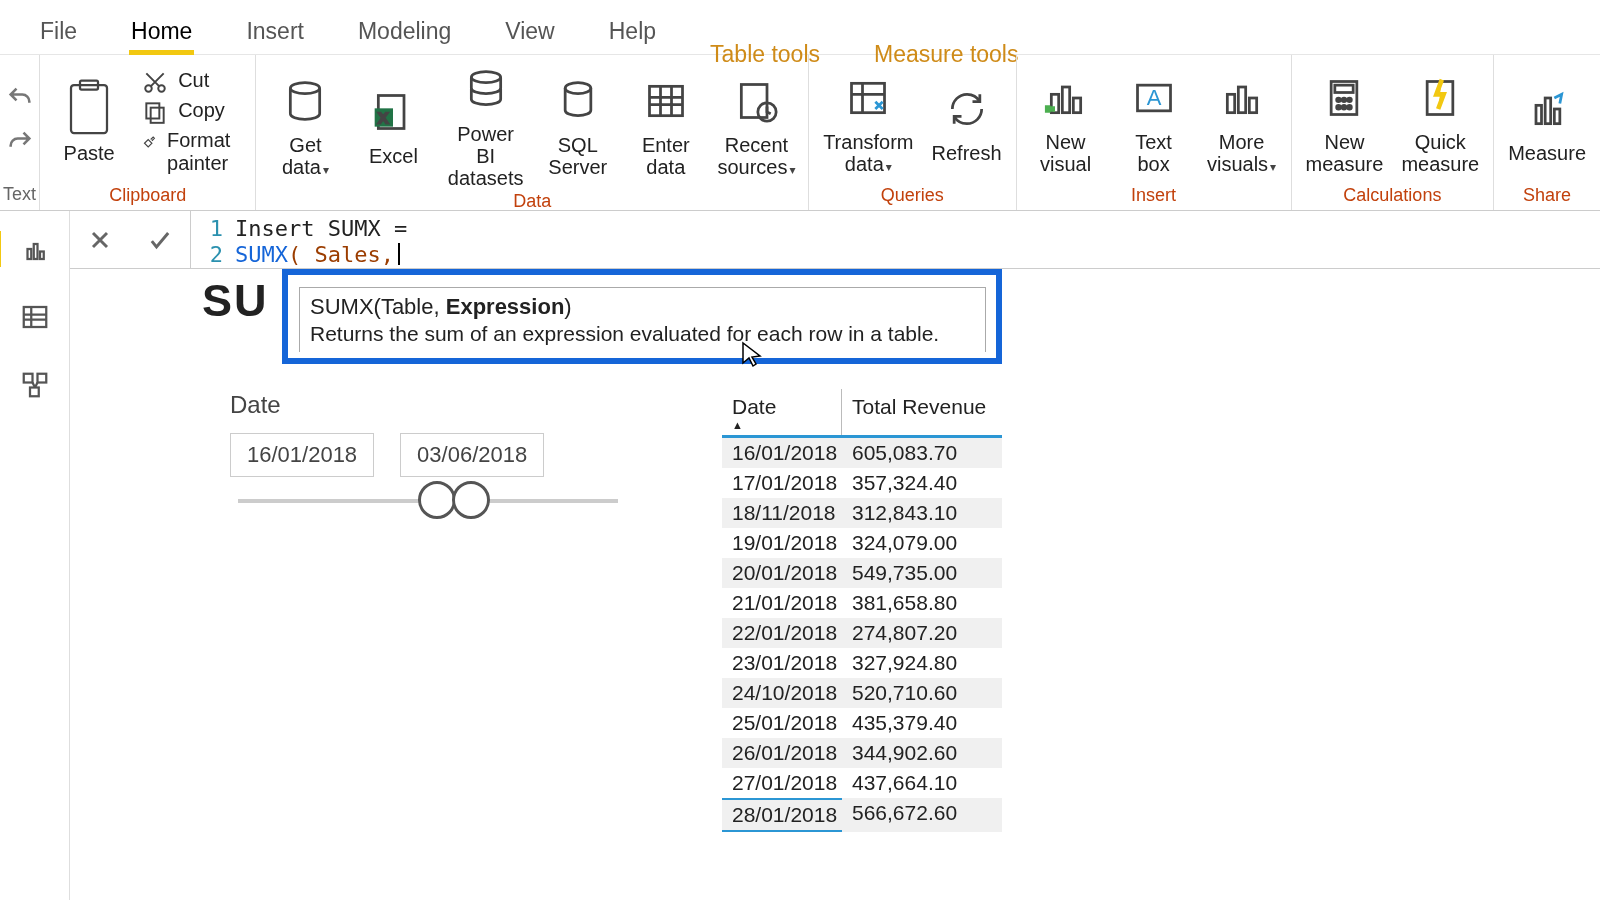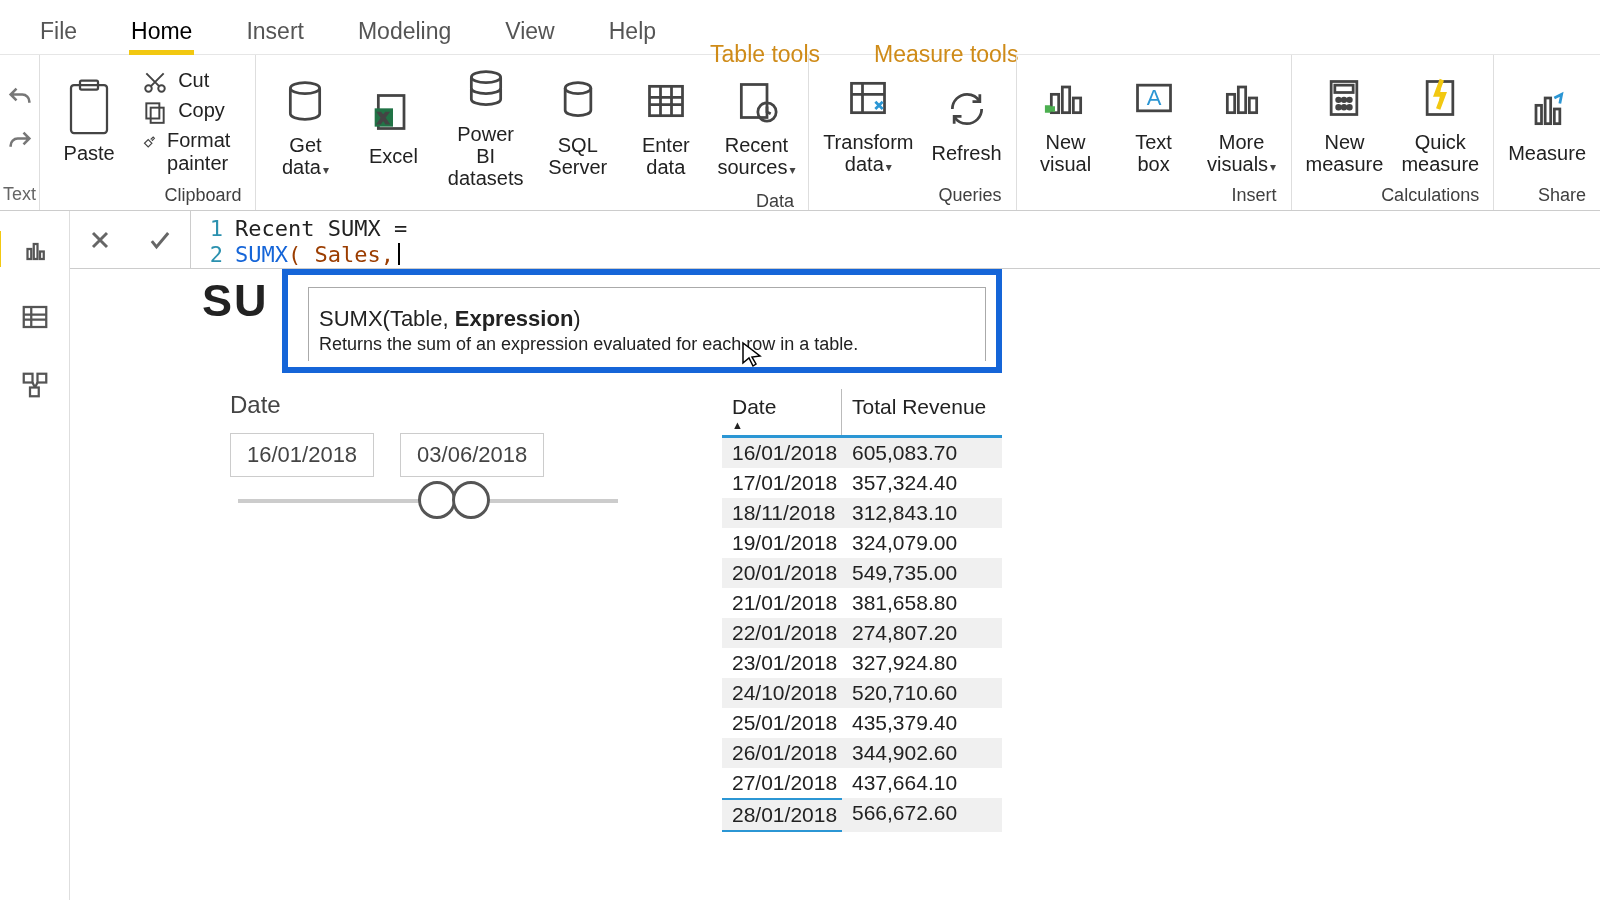--- a/index.html
+++ b/index.html
@@ -64,21 +64,21 @@
     flex: 1;
     display: flex;
   }
   .rgroup {
     display: flex;
     flex-direction: column;
     border-right: 1px solid #dedede;
     padding: 6px 14px 4px 14px;
   }
   .rgroup-body { flex: 1; display: flex; align-items: center; gap: 18px; }
-  .rgroup-label { text-align: right; font-size: 18px; color: #404040; padding-top: 2px; }
+  .rgroup-label { text-align: center; font-size: 18px; color: #c2410c; padding-top: 2px; }
 
   .rcol { display: flex; flex-direction: column; align-items: center; justify-content: center; gap: 4px; font-size: 20px; color: #222; white-space: pre-line; text-align: center; line-height: 1.1; min-width: 70px; }
   .rcol .glyph { height: 58px; display:flex; align-items:center; justify-content:center; }
   .rcol svg { width: 44px; height: 44px; stroke:#444; fill:none; stroke-width:1.5; }
   .rcol .caret { font-size:12px; color:#444; margin-left:2px; }
 
   .paste-col { min-width: 70px; text-align: right; }
   .paste-col .glyph svg { width: 52px; height: 60px; }
   .clip-btns { display:flex; flex-direction:column; gap:4px; font-size:20px; color:#222; }
   .clip-btns .row { display:flex; align-items:flex-start; gap:10px; }
@@ -133,28 +133,28 @@
   .tooltip-wrap {
     position: absolute;
     left: 212px; top: 0;
     width: 720px;
     border: 6px solid #1565D8;
     background: #fff;
     z-index: 2;
     padding-bottom: 4px;
   }
   .tooltip-inner {
-    margin: 12px 10px 2px 20px;
+    margin: 12px 10px 2px 11px;
     border: 1px solid #aaa;
     border-bottom: none;
-    padding: 18px 10px 6px 10px;
+    padding: 6px 10px 6px 10px;
     font-size: 22px;
   }
   .tooltip-inner .sig { }
-  .tooltip-inner .desc { font-size:18px; color:#222; margin-top:2px; }
+  .tooltip-inner .desc { font-size:21px; color:#222; margin-top:2px; }
 
   
   .cursor {
     position: absolute;
     left: 670px; top: 72px;
     z-index: 3;
   }
 
   
   .slicer {
@@ -457,21 +457,21 @@
         </div>
         <div class="fb">
           <svg viewBox="0 0 24 24">
               <path d="M5 13l4 5L19 6"></path>
             </svg>
         </div>
       </div>
       <div class="fxedit">
         <div class="line">
             <span class="ln">1</span>
-            <span>Recent SUMX =</span>
+            <span>Insert SUMX =</span>
           </div>
         <div class="line">
             <span class="ln">2</span>
           <span style="color:#1565D8;">SUMX</span>
           <span style="color:#9b3d00;">( Sales,</span>
           <span class="fx-caret"></span>
         </div>
       </div>
     </div>
 

